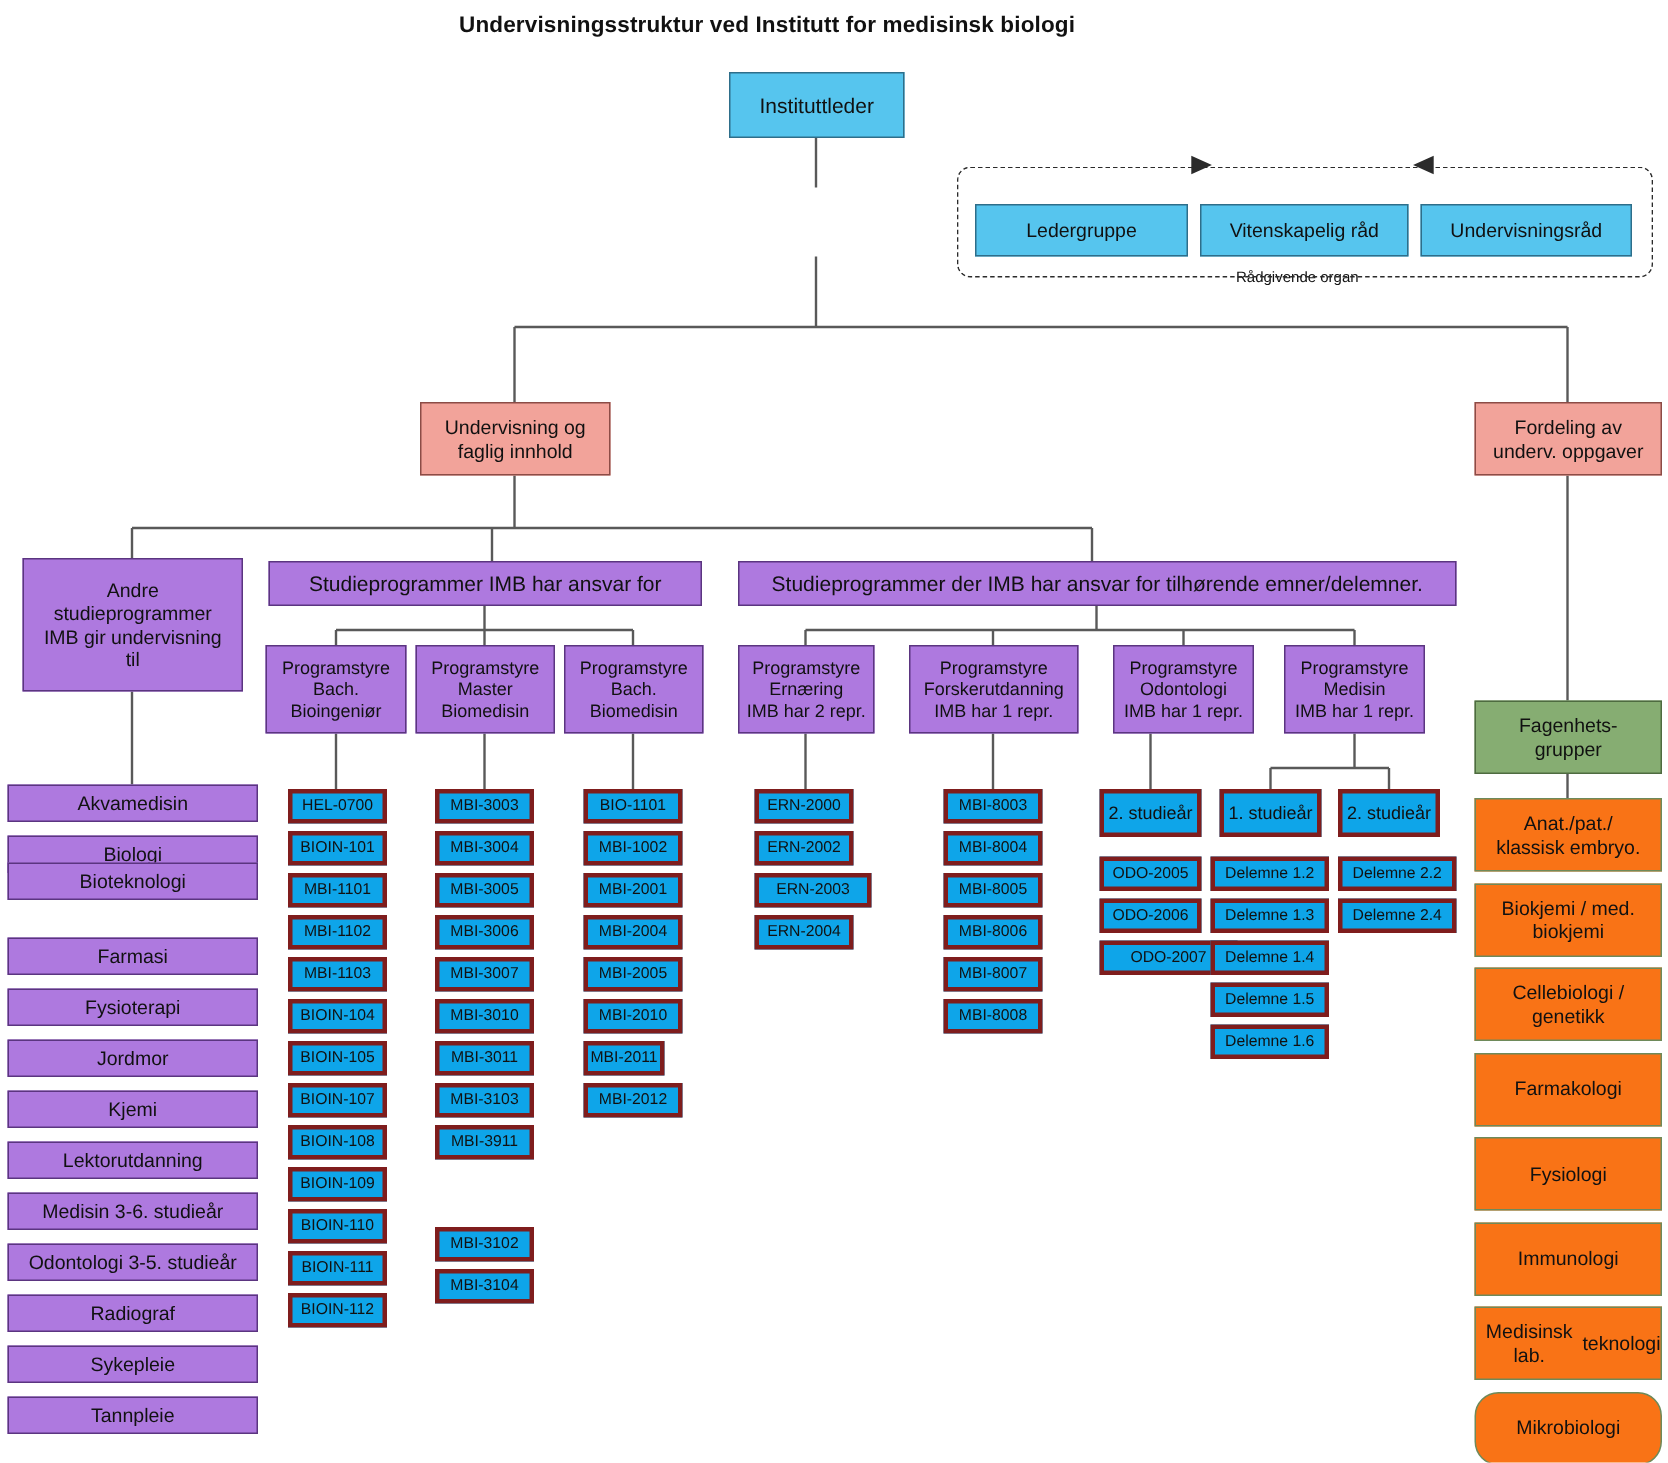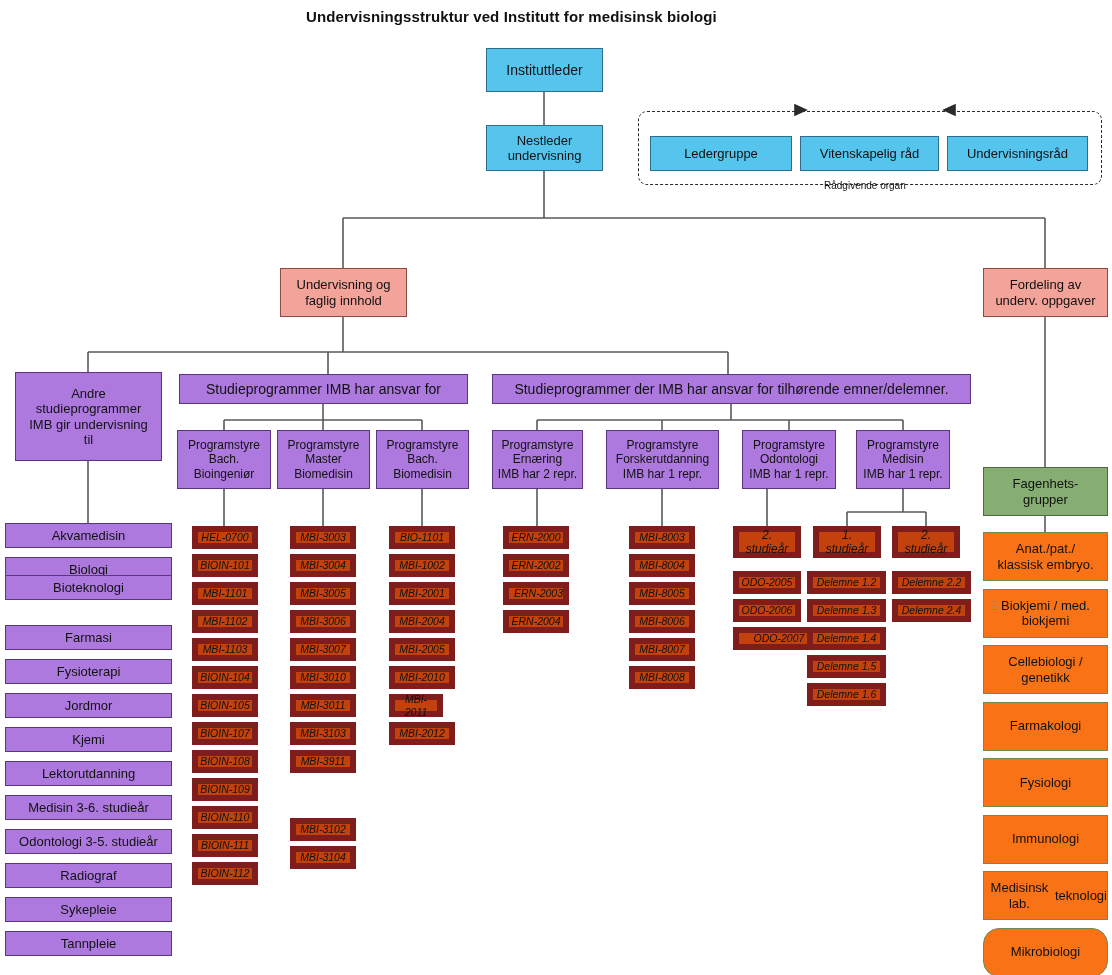--- a/index.html
+++ b/index.html
@@ -25,21 +25,21 @@
   .title{
     position:absolute;
     font-weight:bold;
     font-size:15px;
     letter-spacing:.1px;
     white-space:nowrap;
   }
   .blue{background:#56C5EE;border:1px solid #2E6E8A;}
   .pink{background:#F2A39A;border:1px solid #8C4C46;}
   .purple{background:#AE79DF;border:1px solid #5B3580;}
-  .lav{background:#c2410c;border:6px solid #7f1d1d;font-style:italic;}
+  .lav{background:#0ea5e9;border:3px solid #7f1d1d;}
   .greendark{background:#86AD72;border:1px solid #4E6B40;}
   .greenlight{background:#f97316;border:1px solid #6E8A5A;}
 
   .dashbox{
     position:absolute;
     border:1.6px dashed #2b2b2b;
     border-radius:9px;
     background:transparent;
     z-index:1;
   }
@@ -114,24 +114,20 @@
       <path d="M955,115 L944,110 L955,105 Z"></path>
     </g>
   </svg>
 
   <div class="title" style="left:306px;top:8px;">Undervisningsstruktur ved Institutt for medisinsk biologi</div>
 
   <div class="node blue fs14" style="left:486px;top:48px;width:117px;height:44px;">
     <span>Instituttleder</span>
   </div>
 
-  <div class="node blue fs13" style="left:486px;top:125px;width:117px;height:46px;flex-direction:column;">
-    <span>Nestleder</span>
-    <span>undervisning</span>
-  </div>
 
   <div class="dashbox" style="left:638px;top:111px;width:462px;height:72px;"></div>
   <div class="caption" style="left:824px;top:180px;">Rådgivende organ</div>
 
   <div class="node blue fs13" style="left:650px;top:136px;width:142px;height:35px;">
     <span>Ledergruppe</span>
   </div>
   <div class="node blue fs13" style="left:800px;top:136px;width:139px;height:35px;">
     <span>Vitenskapelig råd</span>
   </div>
@@ -345,21 +341,21 @@
         <span>MBI-2012</span>
       </div>
     </div>
   <div id="col-ernaering">
       <div class="node lav fs105" style="left: 503px; top: 526px; width: 66px; height: 23px;">
         <span>ERN-2000</span>
       </div>
       <div class="node lav fs105" style="left: 503px; top: 554px; width: 66px; height: 23px;">
         <span>ERN-2002</span>
       </div>
-      <div class="node lav fs105" style="left: 503px; top: 582px; width: 66px; height: 23px; justify-content: flex-end;">
+      <div class="node lav fs105" style="left: 503px; top: 582px; width: 78px; height: 23px;">
         <span>ERN-2003</span>
       </div>
       <div class="node lav fs105" style="left: 503px; top: 610px; width: 66px; height: 23px;">
         <span>ERN-2004</span>
       </div>
     </div>
   <div id="col-forsker">
       <div class="node lav fs105" style="left: 629px; top: 526px; width: 66px; height: 23px;">
         <span>MBI-8003</span>
       </div>

